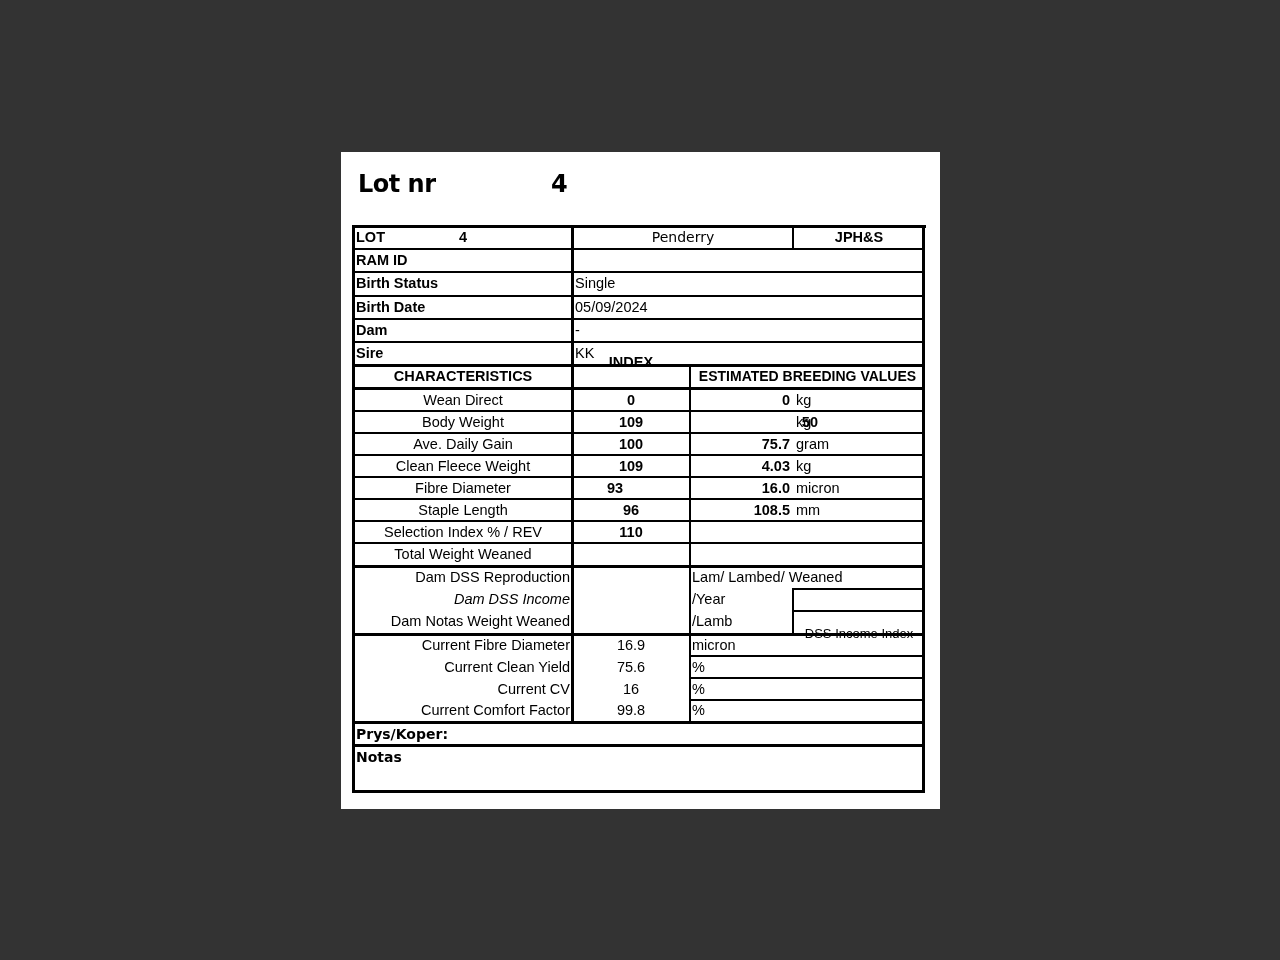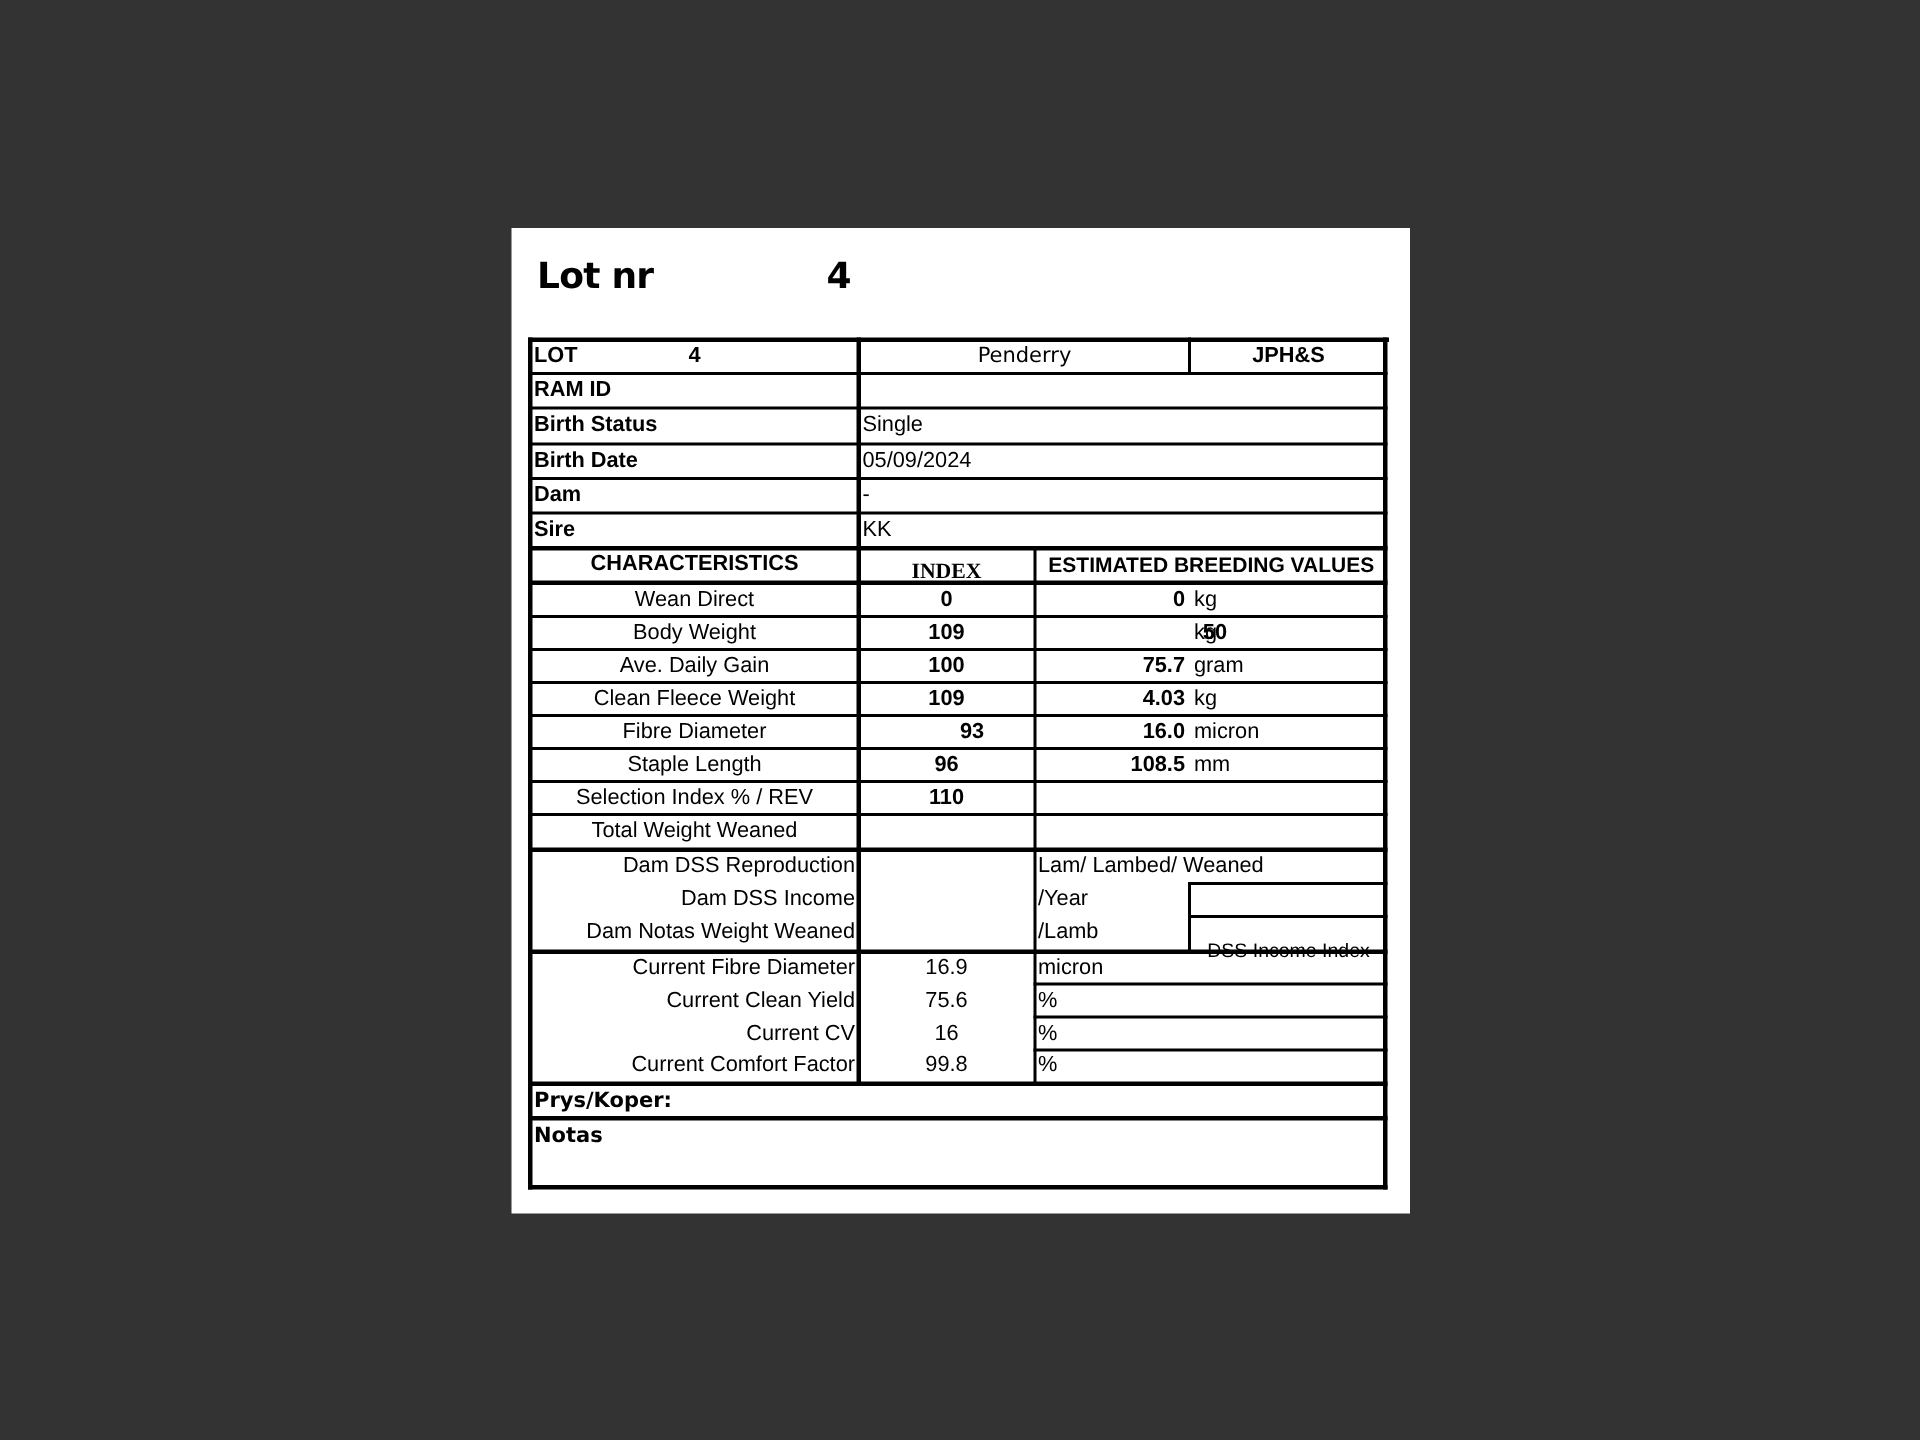--- a/index.html
+++ b/index.html
@@ -69,21 +69,21 @@
   <div class="cell b" style="left:15px;top:145px;width:210px;">Birth Date</div>
   <div class="cell" style="left:234px;top:145px;width:340px;">05/09/2024</div>
 
   <div class="cell b" style="left:15px;top:168px;width:210px;">Dam</div>
   <div class="cell" style="left:234px;top:168px;width:340px;">-</div>
 
   <div class="cell b" style="left:15px;top:191px;width:210px;">Sire</div>
   <div class="cell" style="left:234px;top:191px;width:340px;">KK</div>
 
   <div class="cell c b" style="left:13px;top:214px;width:218px;">CHARACTERISTICS</div>
-  <div class="cell c b" style="left:232px;top:219px;width:116px;font-family:Liberation Serif, serif;">INDEX</div>
+  <div class="cell c b" style="left:232px;top:200px;width:116px;">INDEX</div>
   <div class="cell c b" style="left:349px;top:214px;width:235px;font-size:14px;">ESTIMATED BREEDING VALUES</div>
 
   <div>
     <div class="cell c" style="left:13px;top:238px;width:218px;">Wean Direct</div>
     <div class="cell c b" style="left:232px;top:238px;width:116px;">0</div>
     <div class="cell r b" style="left:349px;top:238px;width:100px;">0</div>
     <div class="cell" style="left:455px;top:238px;width:120px;">kg</div>
   </div>
   <div>
     <div class="cell c" style="left:13px;top:260px;width:218px;">Body Weight</div>
@@ -98,21 +98,21 @@
     <div class="cell" style="left:455px;top:282px;width:120px;">gram</div>
   </div>
   <div>
     <div class="cell c" style="left:13px;top:304px;width:218px;">Clean Fleece Weight</div>
     <div class="cell c b" style="left:232px;top:304px;width:116px;">109</div>
     <div class="cell r b" style="left:349px;top:304px;width:100px;">4.03</div>
     <div class="cell" style="left:455px;top:304px;width:120px;">kg</div>
   </div>
   <div>
     <div class="cell c" style="left:13px;top:326px;width:218px;">Fibre Diameter</div>
-    <div class="cell c b" style="left:249px;top:326px;width:116px;">93</div>
+    <div class="cell c b" style="left:216px;top:326px;width:116px;">93</div>
     <div class="cell r b" style="left:349px;top:326px;width:100px;">16.0</div>
     <div class="cell" style="left:455px;top:326px;width:120px;">micron</div>
   </div>
   <div>
     <div class="cell c" style="left:13px;top:348px;width:218px;">Staple Length</div>
     <div class="cell c b" style="left:232px;top:348px;width:116px;">96</div>
     <div class="cell r b" style="left:349px;top:348px;width:100px;">108.5</div>
     <div class="cell" style="left:455px;top:348px;width:120px;">mm</div>
   </div>
   <div>
@@ -123,21 +123,21 @@
   </div>
   <div>
     <div class="cell c" style="left:13px;top:392px;width:218px;">Total Weight Weaned</div>
     <div class="cell c b" style="left:232px;top:392px;width:116px;"></div>
     <div class="cell r b" style="left:349px;top:392px;width:100px;"></div>
     <div class="cell" style="left:455px;top:392px;width:120px;"></div>
   </div>
 
   <div class="cell r" style="left:13px;top:415px;width:216px;">Dam DSS Reproduction</div>
   <div class="cell" style="left:351px;top:415px;width:230px;">Lam/ Lambed/ Weaned</div>
-  <div class="cell r" style="left:13px;top:437px;width:216px;">Dam DSS Income</div>
+  <div class="cell r" style="left:13px;top:437px;width:216px;font-style:italic;">Dam DSS Income</div>
   <div class="cell" style="left:351px;top:437px;width:95px;">/Year</div>
   <div class="cell c" style="left:452px;top:438px;width:132px;font-size:13px;margin-top:34px;">DSS Income Index</div>
   <div class="cell r" style="left:13px;top:459px;width:216px;">Dam Notas Weight Weaned</div>
   <div class="cell" style="left:351px;top:459px;width:95px;">/Lamb</div>
   <div class="cell c" style="left:452px;top:460px;width:132px;"></div>
 
   <div>
     <div class="cell r" style="left:13px;top:483px;width:216px;">Current Fibre Diameter</div>
     <div class="cell c" style="left:232px;top:483px;width:116px;">16.9</div>
     <div class="cell" style="left:351px;top:483px;width:230px;">micron</div>

